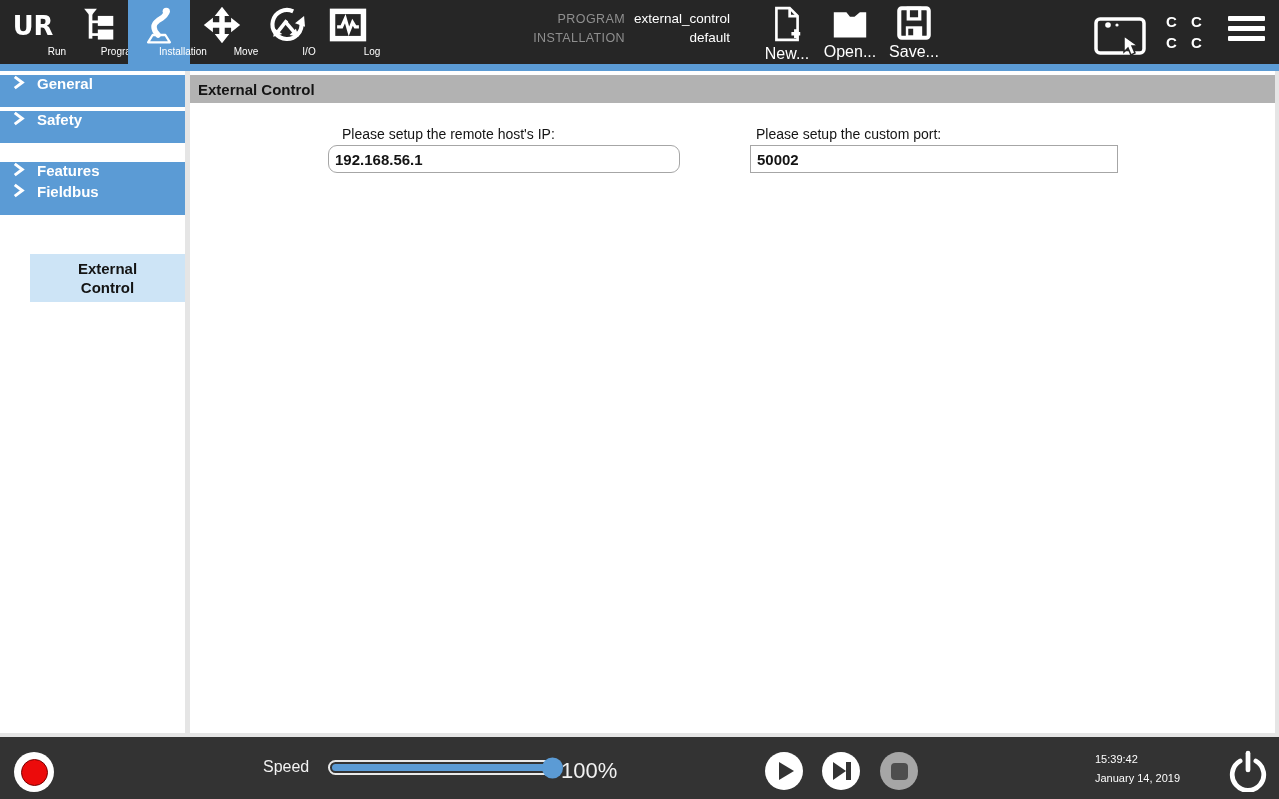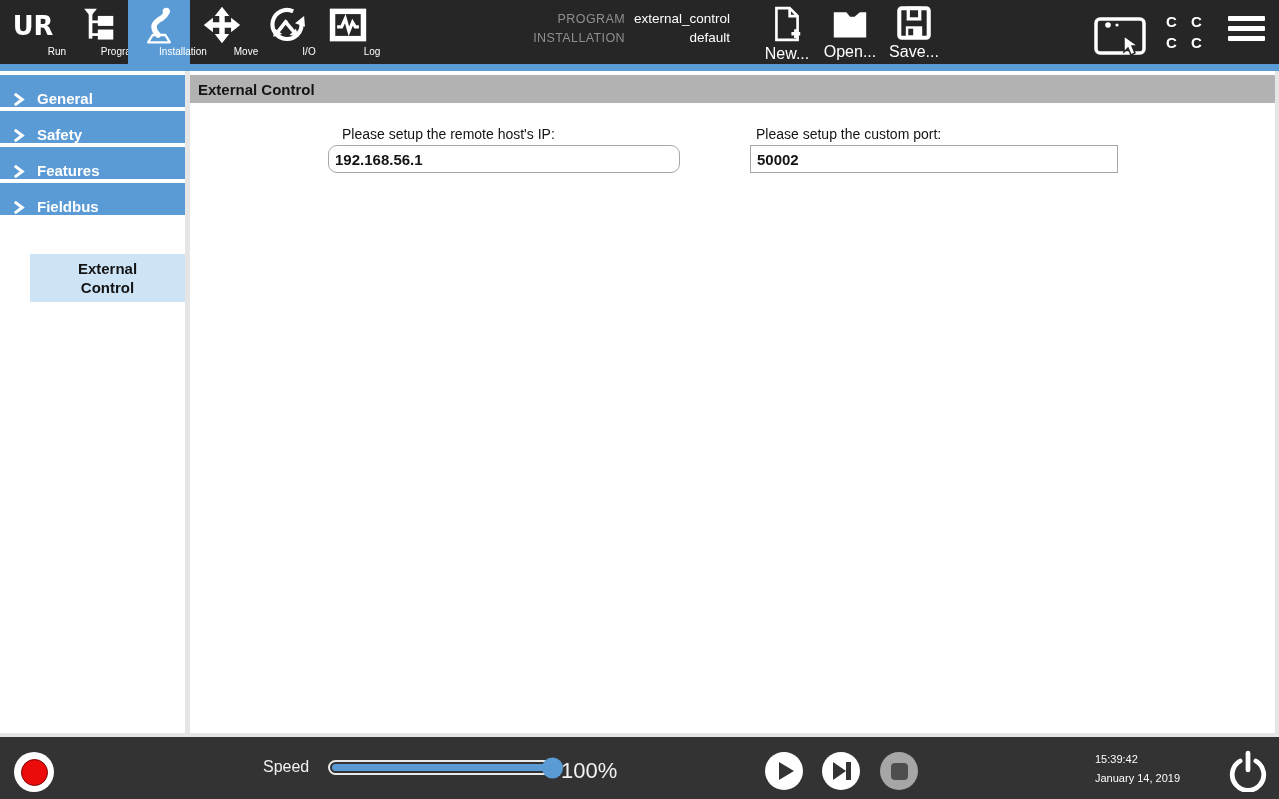--- a/index.html
+++ b/index.html
@@ -22,21 +22,21 @@
   .filebtn .flabel { font-size:16px; color:#ffffff; margin-top:2px; }
   .touch-btn { position:absolute; left:1093px; top:14px; width:56px; height:44px; cursor:pointer; }
   .c-grid { position:absolute; left:1159px; top:11px; display:grid; grid-template-columns:25px 25px; grid-template-rows:21px 21px; }
   .c-cell { color:#ffffff; font-size:15px; font-weight:bold; text-align:center; line-height:21px; }
   .hamburger { position:absolute; left:1228px; top:16px; width:37px; cursor:pointer; }
   .hamburger .bar { width:37px; height:5px; background:#ffffff; margin-bottom:5px; border-radius:1px; }
 
   
   .content-bg { position:absolute; left:0; top:71px; width:1279px; height:662px; background:#e5e5e5; }
   .sidebar { position:absolute; left:0; top:71px; width:185px; height:662px; background:#ffffff; }
-  .side-item { position:absolute; left:0; width:185px; height:32px; background:#5b9bd5; color:#ffffff; font-weight:bold; font-size:15px; display:flex; align-items:flex-end; padding-left:11px; cursor:pointer; }
+  .side-item { position:absolute; left:0; width:185px; height:32px; background:#5b9bd5; color:#ffffff; font-weight:bold; font-size:15px; display:flex; align-items:flex-start; padding-left:11px; cursor:pointer; }
   .side-item .chev { display:flex; align-items:center; margin-right:11px; }
   .side-sub { position:absolute; left:30px; top:183px; width:155px; height:48px; background:#cde4f6; display:flex; align-items:center; justify-content:center; cursor:pointer; }
   .side-sub .subtxt { display:block; width:82px; text-align:center; font-weight:bold; font-size:15px; color:#141414; line-height:19px; }
 
   .main { position:absolute; left:190px; top:71px; width:1085px; height:662px; background:#ffffff; }
   .main-header { position:absolute; left:0; top:4px; width:1085px; height:28px; background:#b2b2b2; display:flex; align-items:center; padding-left:8px; font-weight:bold; font-size:15px; color:#141414; }
   .field-label { position:absolute; font-size:14px; color:#141414; }
   .field-input { position:absolute; height:28px; border:1px solid #a6a6a6; background:#ffffff; font-family:"Liberation Sans", sans-serif; font-size:15px; font-weight:bold; color:#141414; padding:0 6px; }
 
   
@@ -204,21 +204,21 @@
       <span>General</span>
     </div>
     <div class="side-item" style="top:40px">
       <span class="chev">
         <svg width="15" height="15" viewBox="0 0 16 16">
             <polyline points="4,2 12,8 4,14" fill="none" stroke="#fff" stroke-width="3.2"></polyline>
           </svg>
       </span>
       <span>Safety</span>
     </div>
-    <div class="side-item" style="top:76px">
+    <div class="side-item" style="top:91px">
       <span class="chev">
         <svg width="15" height="15" viewBox="0 0 16 16">
             <polyline points="4,2 12,8 4,14" fill="none" stroke="#fff" stroke-width="3.2"></polyline>
           </svg>
       </span>
       <span>Features</span>
     </div>
     <div class="side-item" style="top:112px">
       <span class="chev">
         <svg width="15" height="15" viewBox="0 0 16 16">

